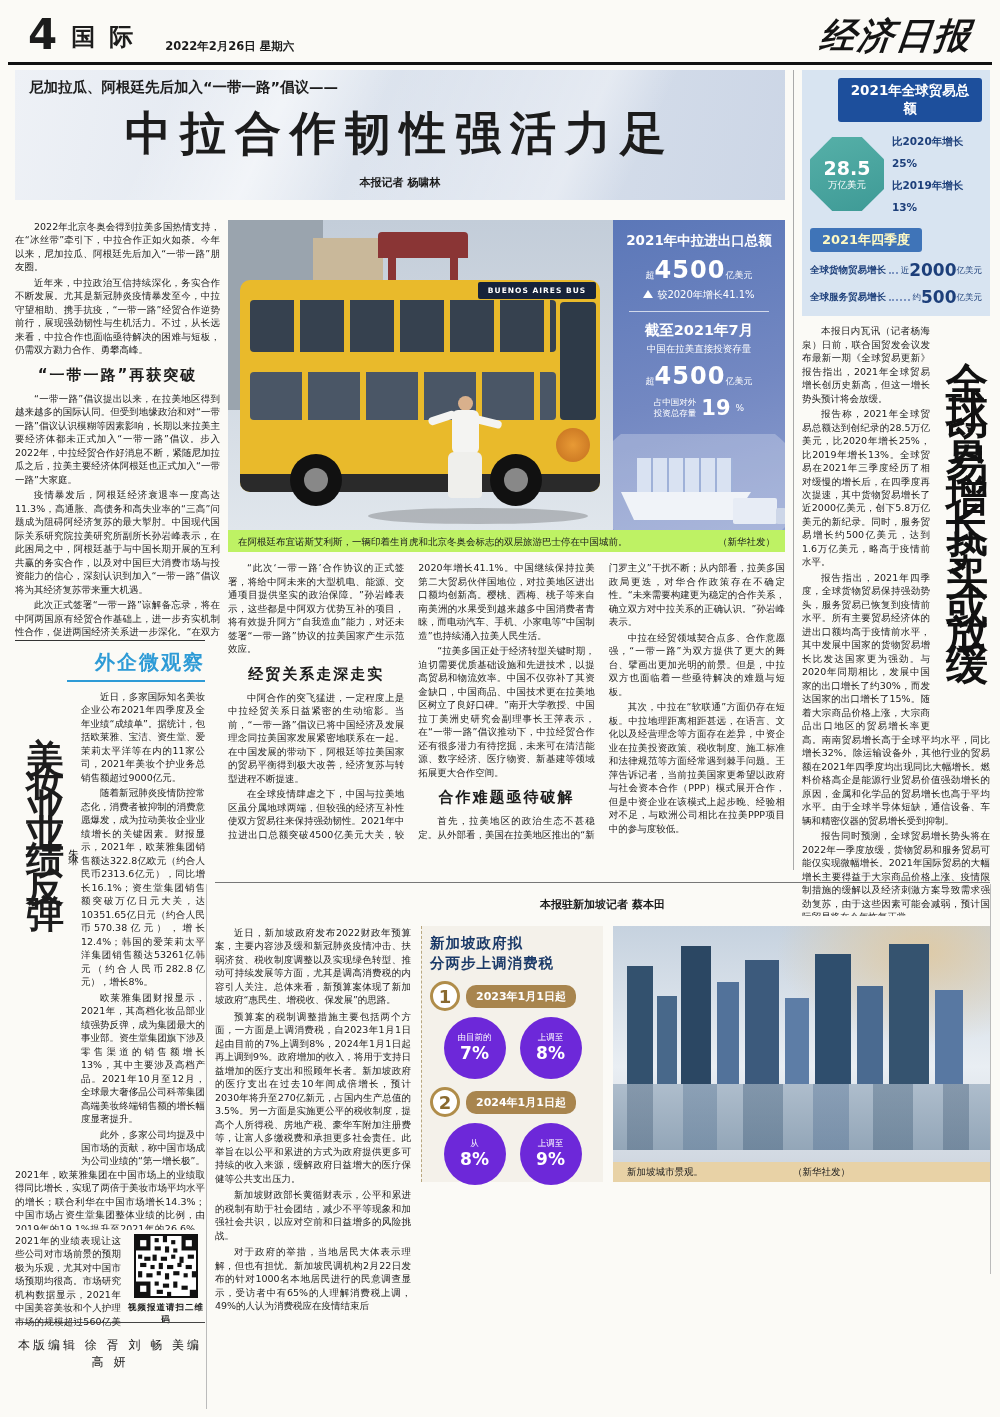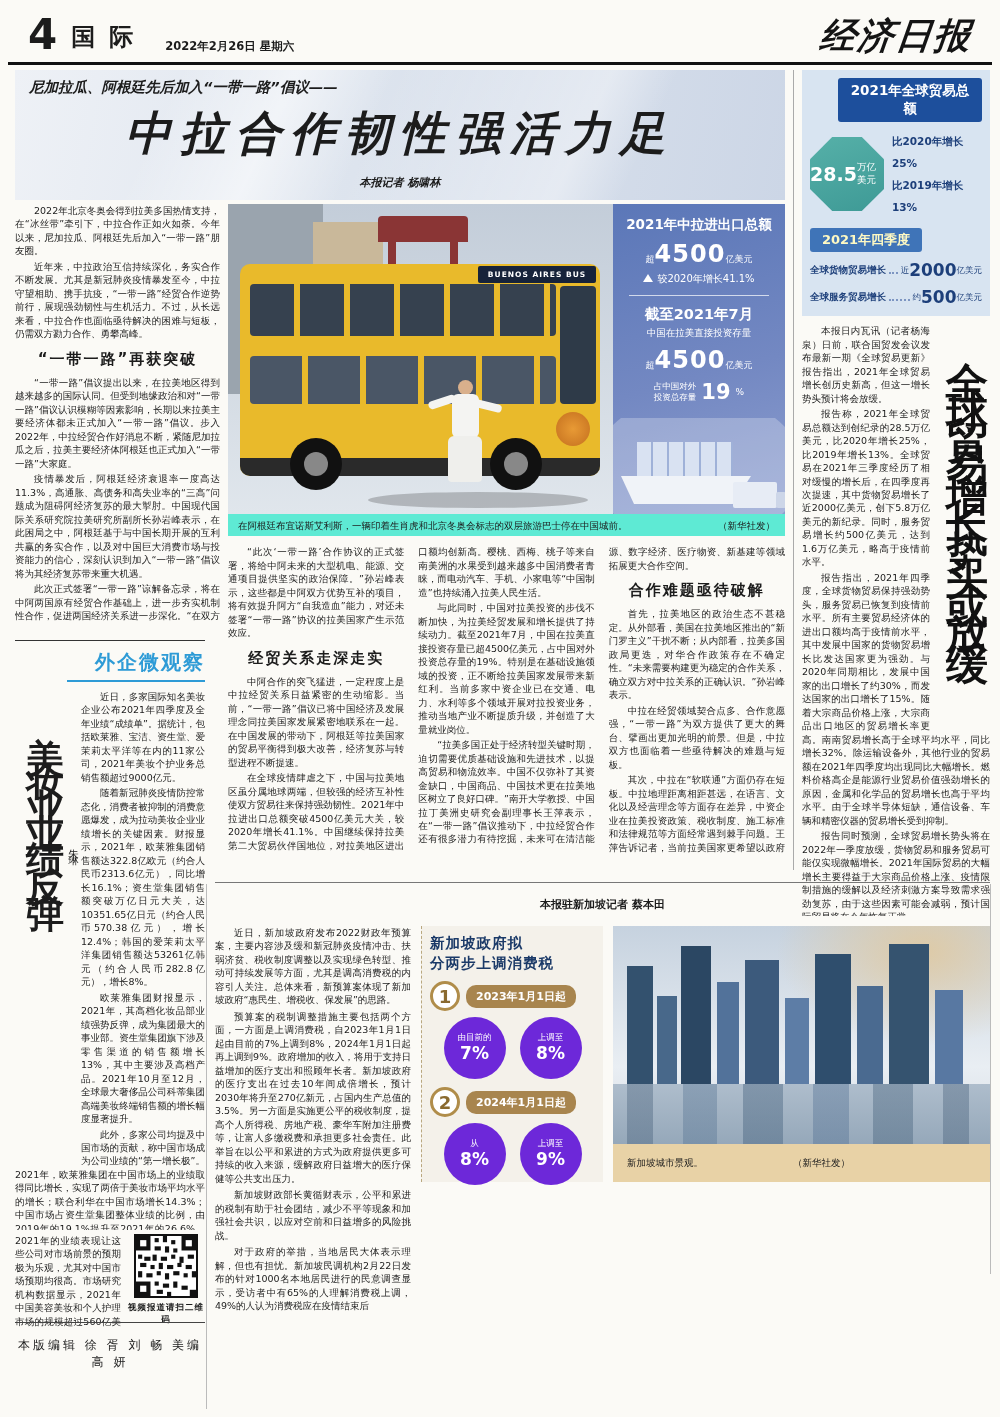--- a/index.html
+++ b/index.html
@@ -21,28 +21,27 @@
 
   
   .body-text p.para { font-size:9.5px; line-height:1.42; text-align:justify; text-indent:2em; margin-bottom:2px; }
   .body-text h3.subhead { font-size:15px; font-weight:bold; text-align:center; margin:9px 0 7px; letter-spacing:2px; }
 
   
   .main-zone { position:absolute; left:15px; top:70px; width:770px; }
   .lede {
     height:130px; position:relative; padding:8px 14px;
     background:linear-gradient(100deg,#eef1f6 0%,#dde4ee 45%,#ccd6e6 100%);
-    font-style:italic;
   }
   .lede:before { content:""; position:absolute; inset:0;
     background:linear-gradient(115deg,transparent 20%,rgba(255,255,255,.55) 34%,transparent 46%,rgba(255,255,255,.4) 72%,transparent 80%); }
   .kicker { position:relative; font-size:14.5px; font-weight:bold; }
   .main-headline { position:relative; text-align:center; font-size:46px; font-weight:900; letter-spacing:9px; margin-top:6px; }
   .main-byline { position:relative; text-align:center; font-size:11px; margin-top:10px; font-weight:bold; }
-  .main-row { display:flex; gap:8px; margin-top:4px; }
+  .main-row { display:flex; gap:8px; margin-top:20px; }
   .main-col1 { width:205px; height:420px; overflow:hidden; }
   .main-right { width:557px; }
 
   
   .bus-photo { position:relative; width:557px; height:310px; overflow:hidden; background:linear-gradient(#c3cdd9,#e0e6ec); }
   .bld1 { position:absolute; left:0; top:0; width:95px; height:190px; background:#9aa4ae; }
   .bld2 { position:absolute; left:85px; top:18px; width:70px; height:160px; background:#c9b89a; }
   .arch { position:absolute; left:150px; top:12px; width:90px; height:26px; background:#8a3535; border-radius:4px 4px 0 0; }
   .arch:after { content:""; position:absolute; left:10px; top:26px; width:8px; height:40px; background:#8a3535; box-shadow:62px 0 #8a3535; }
   .bus { position:absolute; left:12px; top:60px; width:360px; height:212px; background:#e9ba2b; border-radius:10px; }
@@ -81,21 +80,21 @@
   .ei-share .lbl { font-size:8.5px; line-height:1.3; text-align:left; }
   .ei-share .pct { font-size:21px; font-weight:bold; } .ei-share .pcu { font-size:9px; }
   .ship-zone { position:absolute; left:0; bottom:0; width:100%; height:96px; overflow:hidden; }
   .ship-circle { position:absolute; left:-20px; bottom:-30px; width:210px; height:150px; background:rgba(255,255,255,.25); border-radius:50%; }
   .containers { position:absolute; left:24px; bottom:38px; width:96px; height:34px;
     background-image:repeating-linear-gradient(90deg,#d9e2f2 0 14px,#9fb1d8 14px 16px),repeating-linear-gradient(0deg,transparent 0 15px,#7a8fc0 15px 17px); }
   .hull { position:absolute; left:8px; bottom:10px; width:130px; height:28px; background:#f0f3f8; clip-path:polygon(0 0,100% 0,86% 100%,10% 100%); }
   .truck { position:absolute; right:8px; bottom:6px; width:44px; height:26px; background:#e7ecf5; border-radius:2px; }
   .truck:after { content:""; position:absolute; right:-9px; bottom:0; width:10px; height:16px; background:#cdd6e8; border-radius:2px; }
 
-  .photo-caption { width:557px; background:#5eead4; padding:5px 10px 4px; font-size:9.5px; line-height:1.4; display:flex; }
+  .photo-caption { width:557px; background:#bef264; padding:5px 10px 4px; font-size:9.5px; line-height:1.4; display:flex; }
   .photo-caption .credit { margin-left:auto; white-space:nowrap; }
   .lower-cols { margin-top:9px; height:312px; overflow:hidden; column-count:3; column-gap:14px; }
 
   
   .observer { position:absolute; left:15px; top:640px; width:190px; height:658px; border-top:1px solid #333; padding-top:8px; }
   .observer-title { text-align:right; font-size:20px; font-weight:bold; color:#2e9bd6; letter-spacing:2px;
      border-bottom:2px solid #2e9bd6; padding-bottom:4px; margin-left:52px; }
   .observer-flow { margin-top:8px; height:540px; overflow:hidden; }
   .vt-spacer { float:left; width:66px; height:470px; position:relative; }
   .observer-headline { writing-mode:vertical-rl; text-orientation:upright; font-size:38px; font-weight:900;
@@ -115,21 +114,21 @@
 
   
   .v-rule-main { position:absolute; left:793px; top:70px; height:800px; border-left:1px solid #aaa; }
   .right-col { position:absolute; left:802px; top:70px; width:188px; }
   .trade-info { background:#d8e4f1; padding:8px 8px 10px; position:relative; }
   .ti-ribbon { background:#1d4f9c; color:#fff; font-size:13.5px; font-weight:bold; text-align:center;
      padding:4px 6px; border-radius:3px; margin-left:28px; }
   .ti-top { display:flex; align-items:center; margin-top:8px; }
   .octagon { width:74px; height:74px; background:linear-gradient(160deg,#56b0a8,#3e9a96); color:#fff; flex:none;
      clip-path:polygon(30% 0,70% 0,100% 30%,100% 70%,70% 100%,30% 100%,0 70%,0 30%);
-     display:flex; align-items:center; justify-content:center; }
+     display:flex; flex-direction:column; align-items:center; justify-content:center; }
   .octagon .num { font-size:19px; font-weight:bold; } .octagon .unit { font-size:9.5px; }
   .ti-vs { margin-left:8px; font-size:10.5px; color:#1d3f7a; line-height:2.1; font-weight:bold; }
   .ti-q4 { background:#3f74b8; color:#fef9c3; font-size:13px; font-weight:bold; text-align:center;
      padding:3px 8px; border-radius:3px; width:112px; margin-top:10px; }
   .ti-row { display:flex; align-items:flex-end; margin-top:10px; color:#1d3f7a; }
   .ti-row .lbl { font-size:9.5px; font-weight:bold; padding-bottom:2px; white-space:nowrap; }
   .ti-row .dots { flex:1; border-bottom:2px dotted #7d95c2; margin:0 3px 5px; min-width:6px; }
   .ti-row .pre { font-size:8.5px; padding-bottom:2px; } .ti-row .val { font-size:17px; font-weight:bold; line-height:1; }
   .ti-row .unit { font-size:8.5px; padding-bottom:2px; }
   .trade-article { margin-top:8px; height:592px; overflow:hidden; position:relative; }
@@ -166,21 +165,21 @@
   .sb5 { left:132px; width:34px; height:126px; background:#3c5a7c; }
   .sb6 { left:172px; width:24px; height:88px; background:#5d7da6; }
   .sb7 { left:202px; width:36px; height:132px; background:#2f4e6d; }
   .sb8 { left:244px; width:26px; height:100px; background:#4a6a90; }
   .sb9 { left:276px; width:40px; height:142px; background:#35536f; }
   .sb10 { left:322px; width:28px; height:96px; background:#5878a2; }
   .sg-water { position:absolute; left:0; bottom:32px; width:100%; height:66px;
      background:linear-gradient(#aebdcc,#93a6b8); }
   .sg-water:after { content:""; position:absolute; inset:0; opacity:.35;
      background:repeating-linear-gradient(90deg,#39536f 14px 40px,transparent 40px 70px,#4c6b8c 70px 104px,transparent 104px 130px,#2f4e6d 130px 170px,transparent 170px 200px,#46668c 200px 236px,transparent 236px 260px,#35536f 260px 300px,transparent 300px 330px); }
-  .sg-caption { position:absolute; left:0; bottom:0; width:100%; height:38px; background:#e8d2a6;
+  .sg-caption { position:absolute; left:0; bottom:0; width:100%; height:20px; background:#e8d2a6;
      font-size:9.5px; display:flex; align-items:center; padding:0 14px; gap:90px; }
   .sg-lower p.para, .sg-col1 p.para { margin-bottom:3px; }
 </style>
 </head>
 <body>
 
 <div class="page-header">
   <span class="page-num">4</span><span class="section-name">国际</span><span class="issue-date">2022年2月26日  星期六</span>
   <span class="masthead">经济日报</span>
 </div>
@@ -254,21 +253,20 @@
       </div>
       <div class="photo-caption">
         <span>在阿根廷布宜诺斯艾利斯，一辆印着生肖虎和北京冬奥会标志的双层旅游巴士停在中国城前。</span>
         <span class="credit">（新华社发）</span>
       </div>
       <div class="lower-cols body-text">
           <p class="para">“此次‘一带一路’合作协议的正式签署，将给中阿未来的大型机电、能源、交通项目提供坚实的政治保障。”孙岩峰表示，这些都是中阿双方优势互补的项目，将有效提升阿方“自我造血”能力，对还未签署“一带一路”协议的拉美国家产生示范效应。</p>
           <h3 class="subhead">经贸关系走深走实</h3>
           <p class="para">中阿合作的突飞猛进，一定程度上是中拉经贸关系日益紧密的生动缩影。当前，“一带一路”倡议已将中国经济及发展理念同拉美国家发展紧密地联系在一起。在中国发展的带动下，阿根廷等拉美国家的贸易平衡得到极大改善，经济复苏与转型进程不断提速。</p>
           <p class="para">在全球疫情肆虐之下，中国与拉美地区虽分属地球两端，但较强的经济互补性使双方贸易往来保持强劲韧性。2021年中拉进出口总额突破4500亿美元大关，较2020年增长41.1%。中国继续保持拉美第二大贸易伙伴国地位，对拉美地区进出口额均创新高。樱桃、西梅、桃子等来自南美洲的水果受到越来越多中国消费者青睐，而电动汽车、手机、小家电等“中国制造”也持续涌入拉美人民生活。</p>
-          <p class="para">与此同时，中国对拉美投资的步伐不断加快，为拉美经贸发展和增长提供了持续动力。截至2021年7月，中国在拉美直接投资存量已超4500亿美元，占中国对外投资总存量的19%。特别是在基础设施领域的投资，正不断给拉美国家发展带来新红利。当前多家中资企业已在交通、电力、水利等多个领域开展对拉投资业务，推动当地产业不断提质升级，并创造了大量就业岗位。</p>
           <p class="para">“拉美多国正处于经济转型关键时期，迫切需要优质基础设施和先进技术，以提高贸易和物流效率。中国不仅弥补了其资金缺口，中国商品、中国技术更在拉美地区树立了良好口碑。”南开大学教授、中国拉丁美洲史研究会副理事长王萍表示，在“一带一路”倡议推动下，中拉经贸合作还有很多潜力有待挖掘，未来可在清洁能源、数字经济、医疗物资、新基建等领域拓展更大合作空间。</p>
           <h3 class="subhead">合作难题亟待破解</h3>
           <p class="para">首先，拉美地区的政治生态不甚稳定。从外部看，美国在拉美地区推出的“新门罗主义”干扰不断；从内部看，拉美多国政局更迭，对华合作政策存在不确定性。“未来需要构建更为稳定的合作关系，确立双方对中拉关系的正确认识。”孙岩峰表示。</p>
           <p class="para">中拉在经贸领域契合点多、合作意愿强，“一带一路”为双方提供了更大的舞台、擘画出更加光明的前景。但是，中拉双方也面临着一些亟待解决的难题与短板。</p>
           <p class="para">其次，中拉在“软联通”方面仍存在短板。中拉地理距离相距甚远，在语言、文化以及经营理念等方面存在差异，中资企业在拉美投资政策、税收制度、施工标准和法律规范等方面经常遇到棘手问题。王萍告诉记者，当前拉美国家更希望以政府与社会资本合作（PPP）模式展开合作，但是中资企业在该模式上起步晚、经验相对不足，与欧洲公司相比在拉美PPP项目中的参与度较低。</p>
         </div>
     </div>
   </div>
 </div>
 

